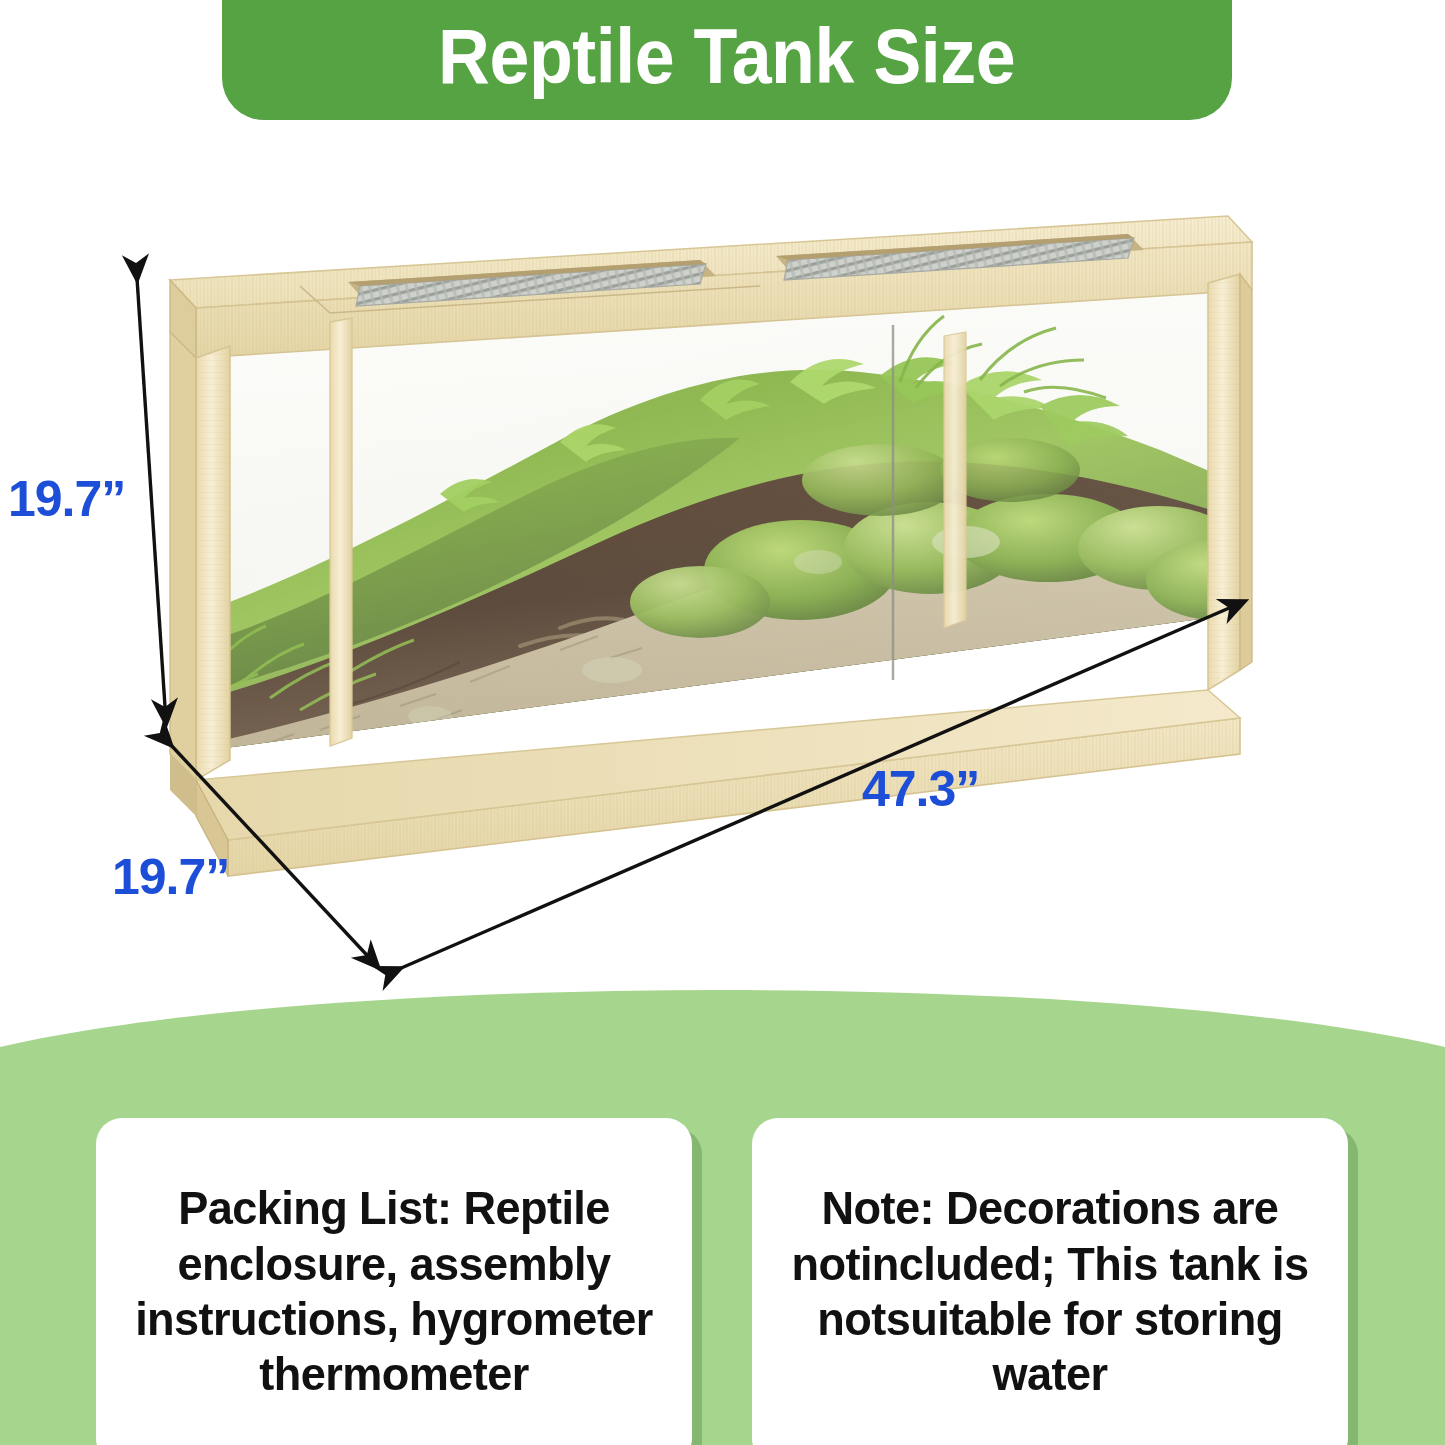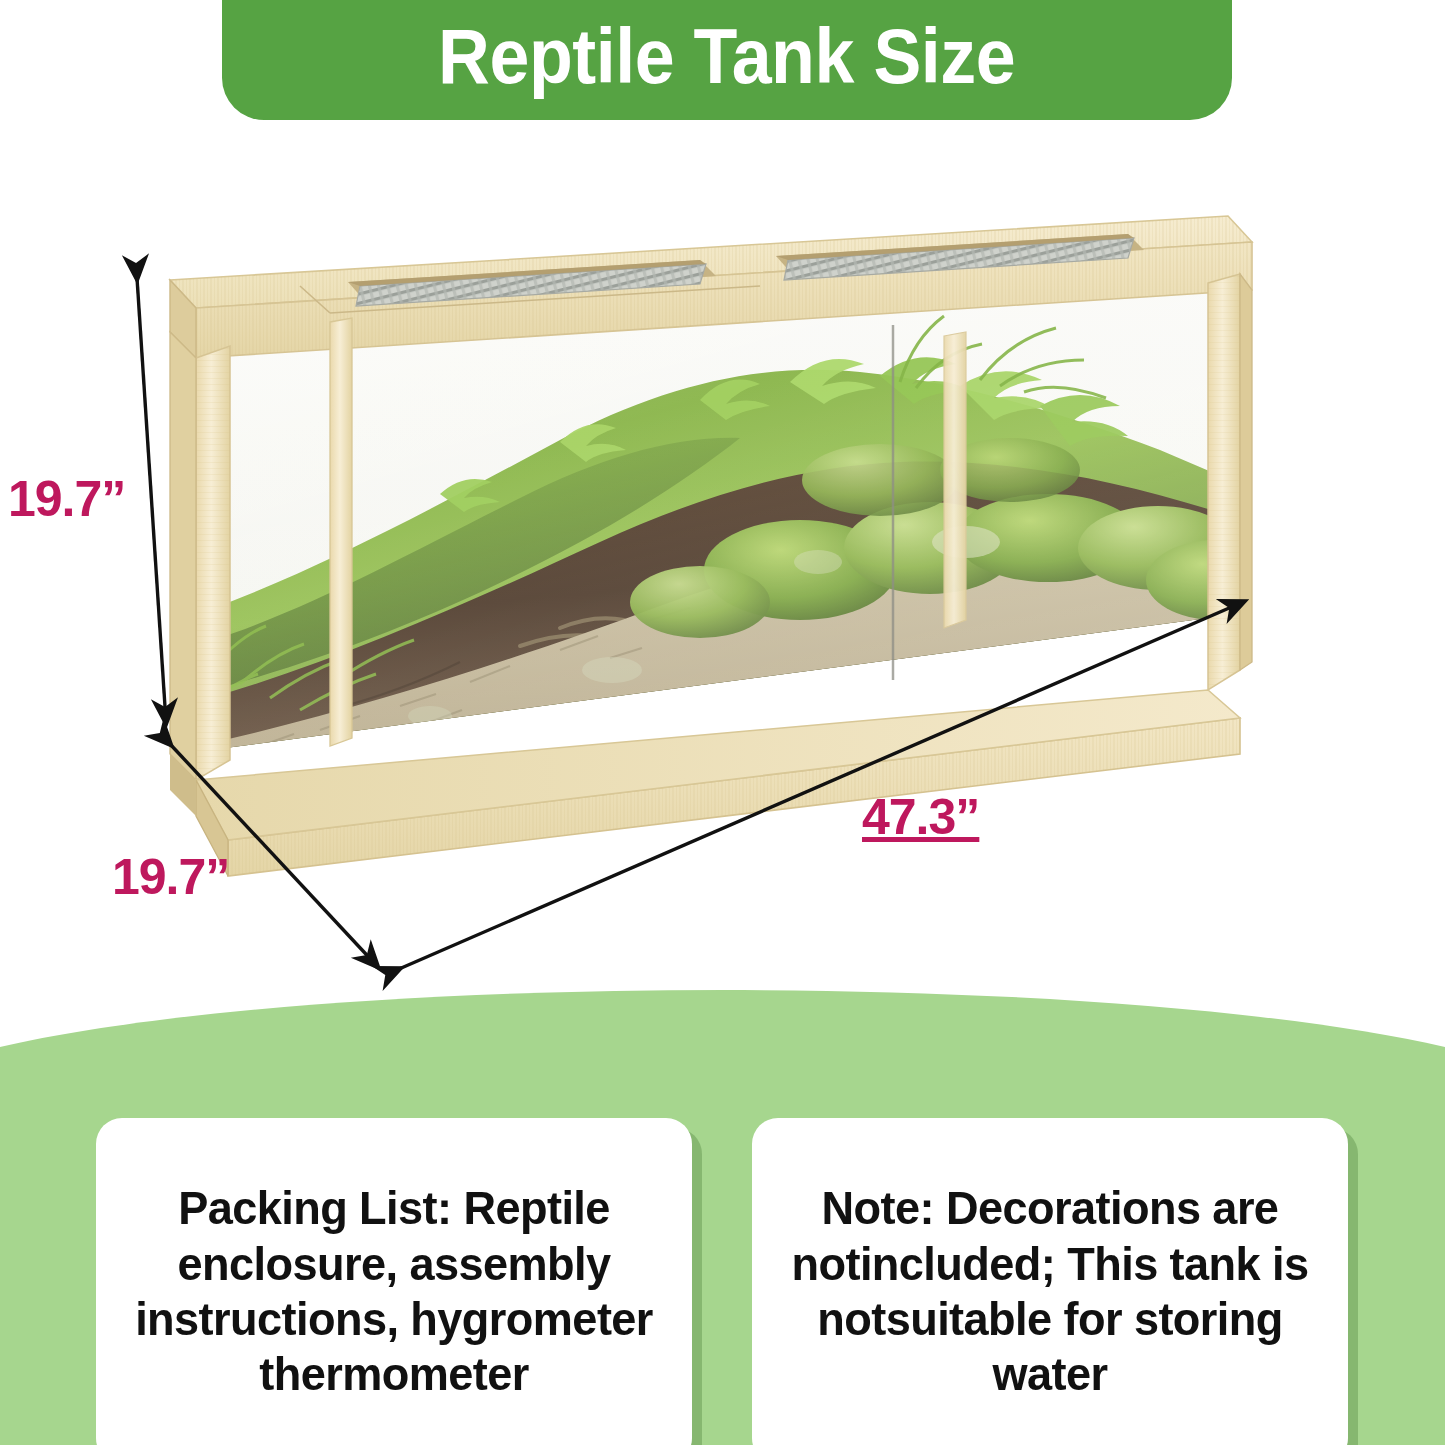--- a/index.html
+++ b/index.html
@@ -36,27 +36,27 @@
     left:0; top:150px;
     width:1445px; height:880px;
   }
   .tank-svg{ display:block; width:1445px; height:880px; }
 
   
   .dim-label{
     position:absolute;
     font-size:50px;
     font-weight:bold;
-    color:#be185d;
+    color:#1d4ed8;
     white-space:nowrap;
     letter-spacing:-1px;
   }
   .dim-height{ left:8px;  top:470px; }
   .dim-depth { left:112px; top:848px; }
-  .dim-width { left:862px; top:788px;text-decoration:underline; }
+  .dim-width { left:862px; top:760px; }
 
   
   .footer-band{
     position:absolute;
     left:0; top:985px;
     width:1445px; height:460px;
     overflow:hidden;
   }
   .footer-band svg{ display:block; }
 

